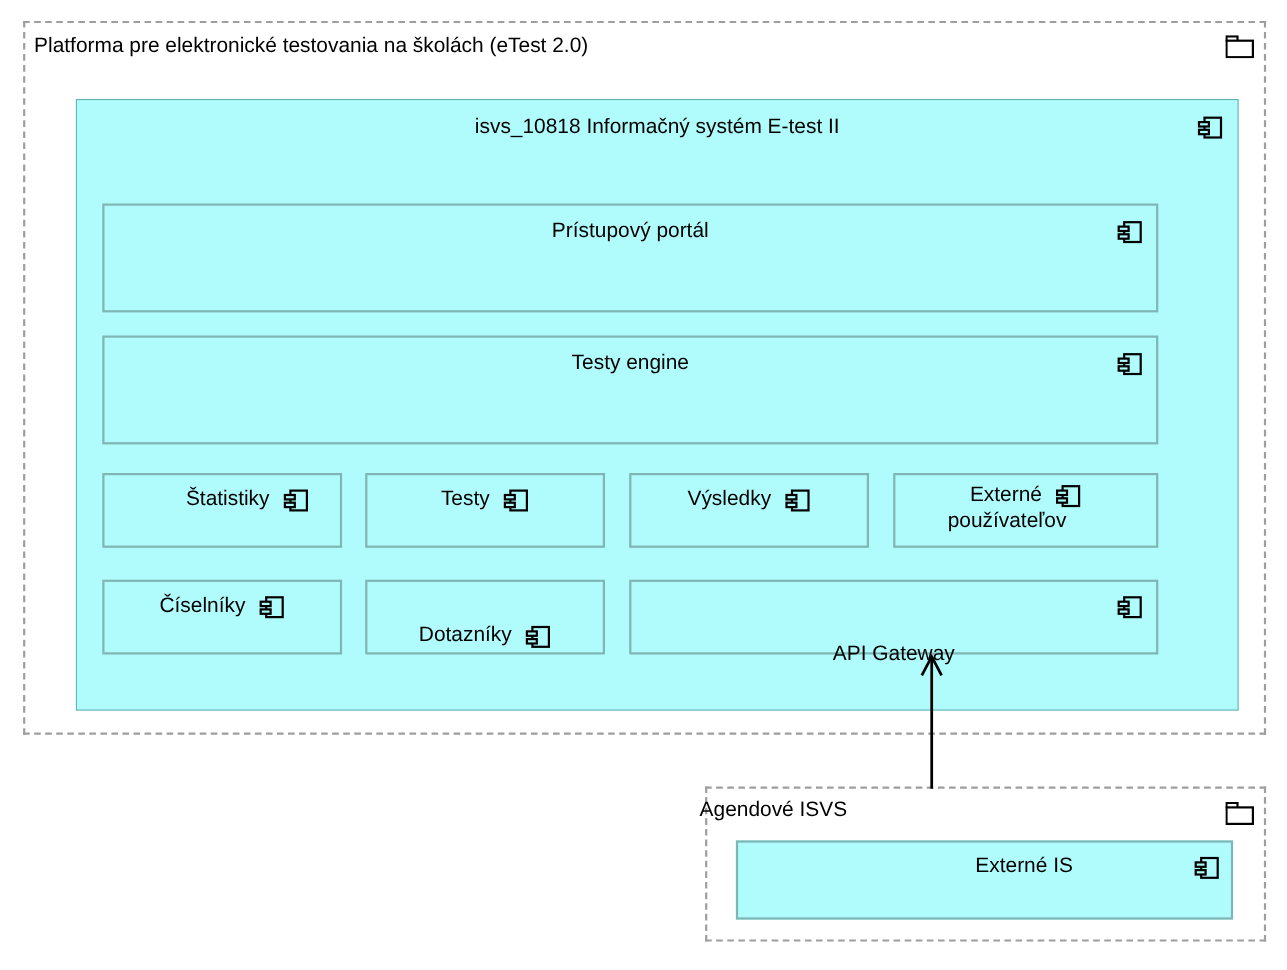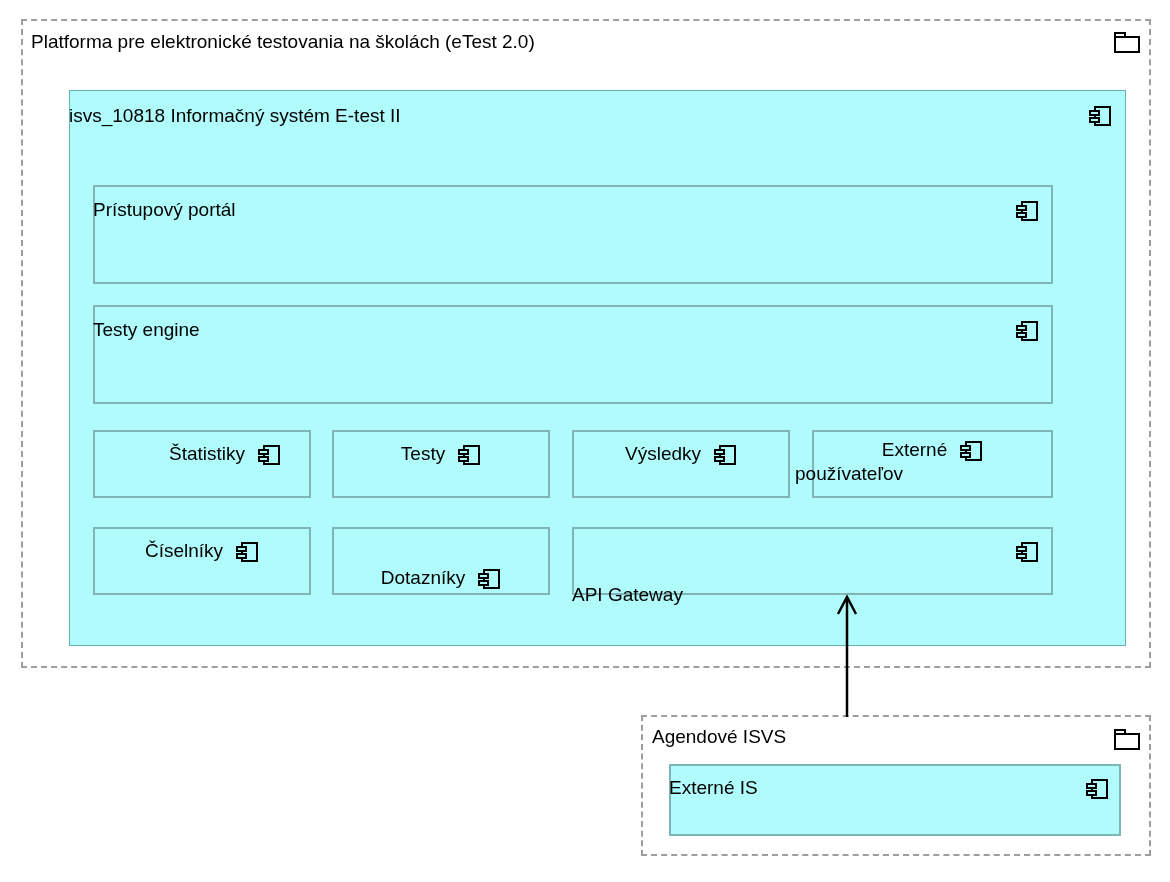--- a/index.html
+++ b/index.html
@@ -50,20 +50,21 @@
     background: #b0fcfc;
     border: 2px solid #7fb5b5;
   }
   .component.root {
     border: 1px solid #66b2b2;
   }
   .comp-label {
     position: absolute;
     left: 0;
     width: 100%;
+    text-align: center;
     font-size: 19px;
     line-height: 24px;
     color: #000;
     pointer-events: none;
   }
   .comp-icon {
     position: absolute;
     width: 24px;
     height: 24px;
   }
@@ -202,29 +203,29 @@
   <div class="component" style="left:572px; top:527px; width:481px; height:68px;"></div>
   <div class="comp-label" style="left:572px; top:539px; width:481px;margin-top:44px;">API Gateway</div>
   <svg class="comp-icon" style="left:1015px; top:540px;" viewBox="0 0 24 24">
     <rect x="7" y="3" width="15" height="18" fill="#b0fcfc" stroke="#000" stroke-width="2"></rect>
     <rect x="2" y="7" width="9" height="4" fill="#b0fcfc" stroke="#000" stroke-width="2"></rect>
     <rect x="2" y="14" width="9" height="4" fill="#b0fcfc" stroke="#000" stroke-width="2"></rect>
   </svg>
 
   <div class="group" style="left:641px; top:715px; width:510px; height:141px;"></div>
 
-  <div class="group-title" style="left:652px; top:726px;">Agendové ISVS</div>
+  <div class="group-title" style="left:636px; top:726px;">Agendové ISVS</div>
 
   <svg class="folder-icon" style="left:1114px; top:729px;" viewBox="0 0 26 21">
     <path d="M1,6 L1,1 L11,1 L11,6" fill="none" stroke="#000" stroke-width="2"></path>
     <rect x="1" y="5" width="24" height="15" fill="#fff" stroke="#000" stroke-width="2"></rect>
   </svg>
 
   <div class="component" style="left:669px; top:764px; width:452px; height:72px;"></div>
-  <div class="comp-label" style="left:669px; top:776px; width:452px;">Externé IS</div>
+  <div class="comp-label" style="left:669px; top:776px; width:452px;padding-left:36px;">Externé IS</div>
   <svg class="comp-icon" style="left:1085px; top:777px;" viewBox="0 0 24 24">
     <rect x="7" y="3" width="15" height="18" fill="#b0fcfc" stroke="#000" stroke-width="2"></rect>
     <rect x="2" y="7" width="9" height="4" fill="#b0fcfc" stroke="#000" stroke-width="2"></rect>
     <rect x="2" y="14" width="9" height="4" fill="#b0fcfc" stroke="#000" stroke-width="2"></rect>
   </svg>
 
   <svg class="arrow-layer">
     <line x1="847" y1="717" x2="847" y2="599" stroke="#000" stroke-width="2.5"></line>
     <polyline points="838,614 847,597 856,614" fill="none" stroke="#000" stroke-width="2.5"></polyline>
   </svg>

